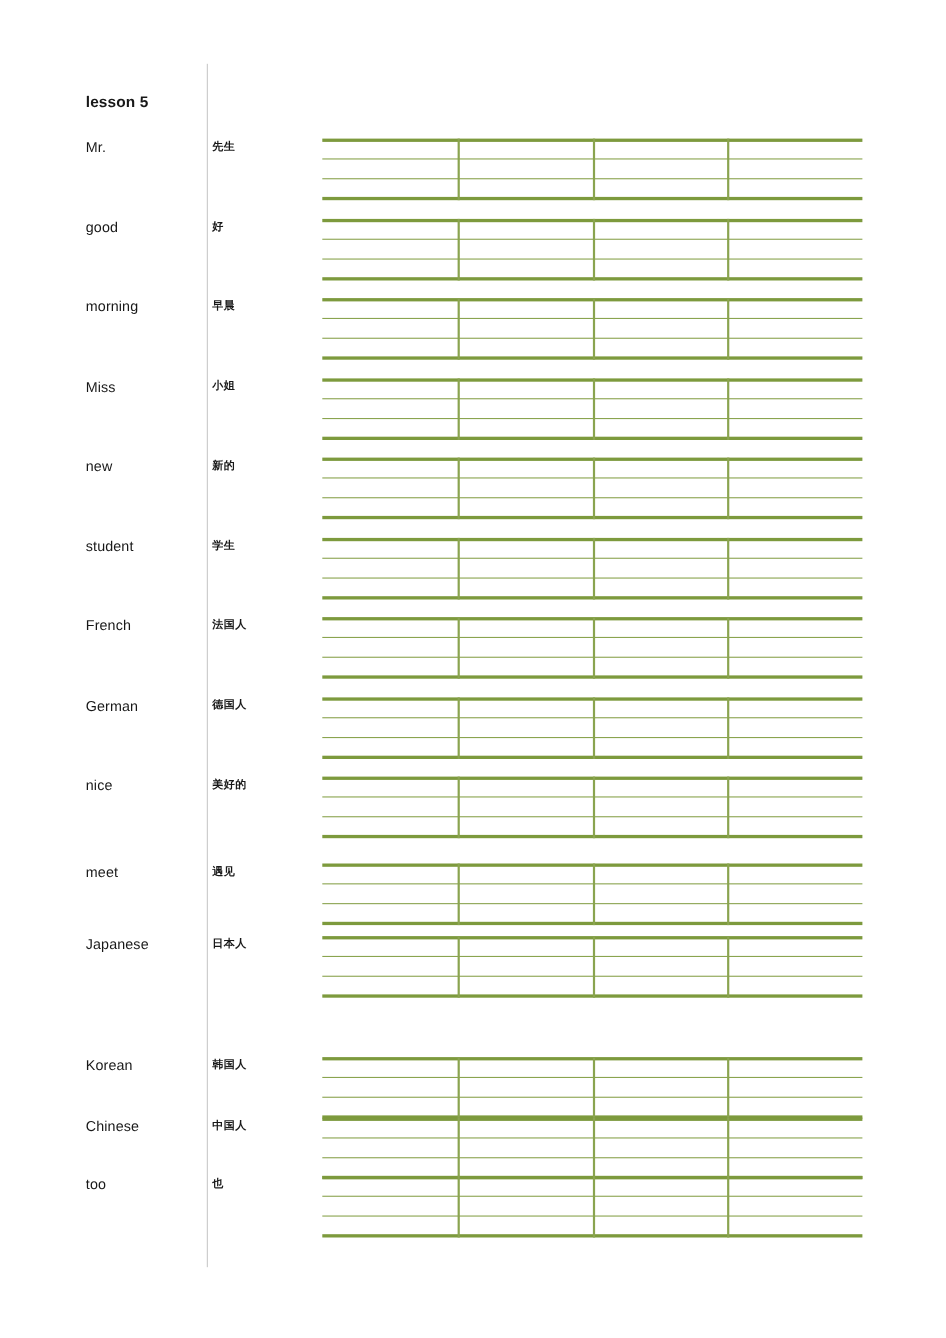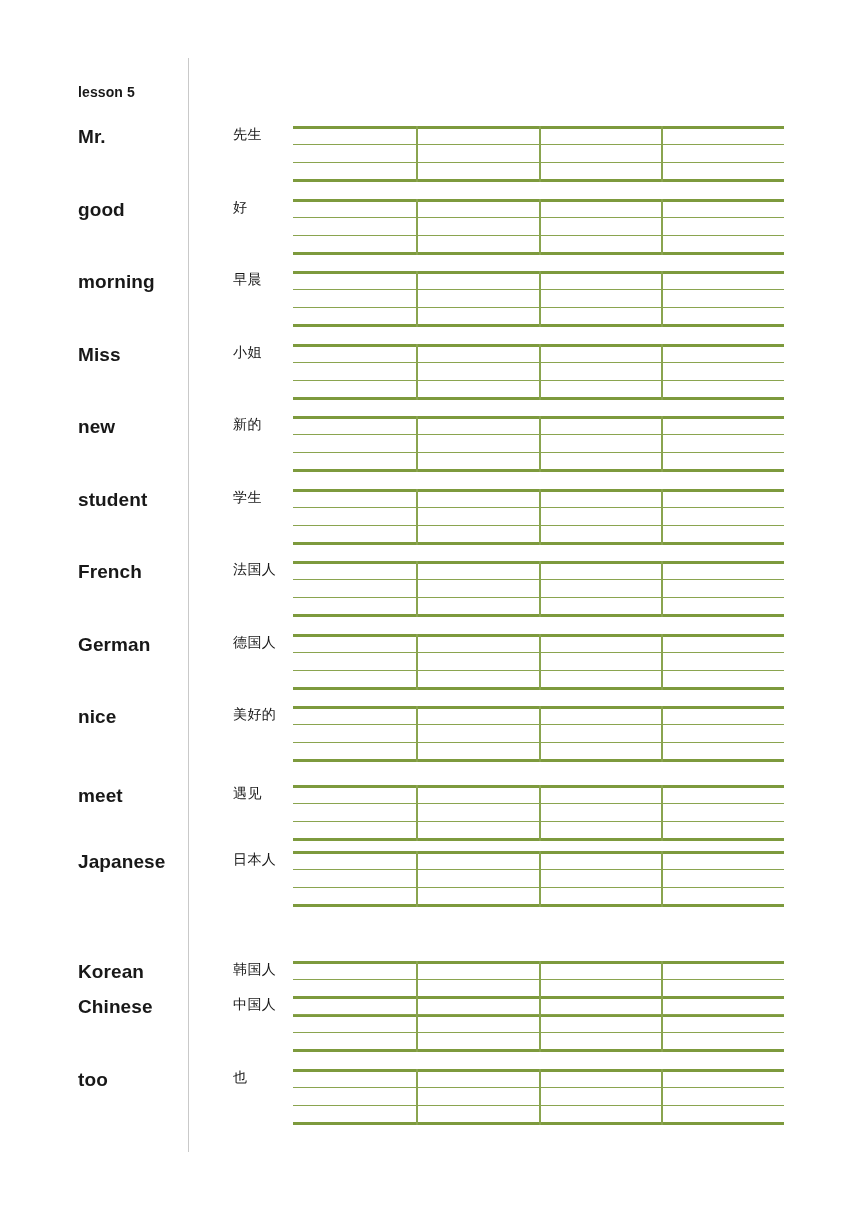--- a/index.html
+++ b/index.html
@@ -46,36 +46,35 @@
   .vocab-row {
     position: absolute;
     left: 0;
     width: 860px;
     height: 73px;
   }
   .word-en {
     position: absolute;
     left: 78px;
     top: 30px;
-    font-size: 19px;
-    font-weight: bold;
+    font-size: 13px;
+    font-weight: normal;
     color: #181818;
     letter-spacing: 0.1px;
     white-space: nowrap;
   }
   .word-zh {
     position: absolute;
     left: 193px;
     top: 30px;
-    font-size: 14px;
-    font-weight: normal;
+    font-size: 10px;
+    font-weight: bold;
     color: #181818;
     letter-spacing: 0.4px;
     white-space: nowrap;
-    margin-left: 40px;
   }
 
   
   .write-block {
     position: absolute;
     left: 293px;
     width: 491px;
     height: 56px;
   }
   .rule {
@@ -266,21 +265,21 @@
         <div class="write-block" style="top: 30px;">
           <div class="rule thick r1"></div>
           <div class="rule thin r2"></div>
           <div class="rule thin r3"></div>
           <div class="rule thick r4"></div>
           <div class="vrule v1"></div>
           <div class="vrule v2"></div>
           <div class="vrule v3"></div>
         </div>
       </div>
-      <div class="vocab-row" style="top: 966px;">
+      <div class="vocab-row" style="top: 986px;">
         <div class="word-en">Chinese</div>
         <div class="word-zh">中国人</div>
         <div class="write-block" style="top: 30px;">
           <div class="rule thick r1"></div>
           <div class="rule thin r2"></div>
           <div class="rule thin r3"></div>
           <div class="rule thick r4"></div>
           <div class="vrule v1"></div>
           <div class="vrule v2"></div>
           <div class="vrule v3"></div>

